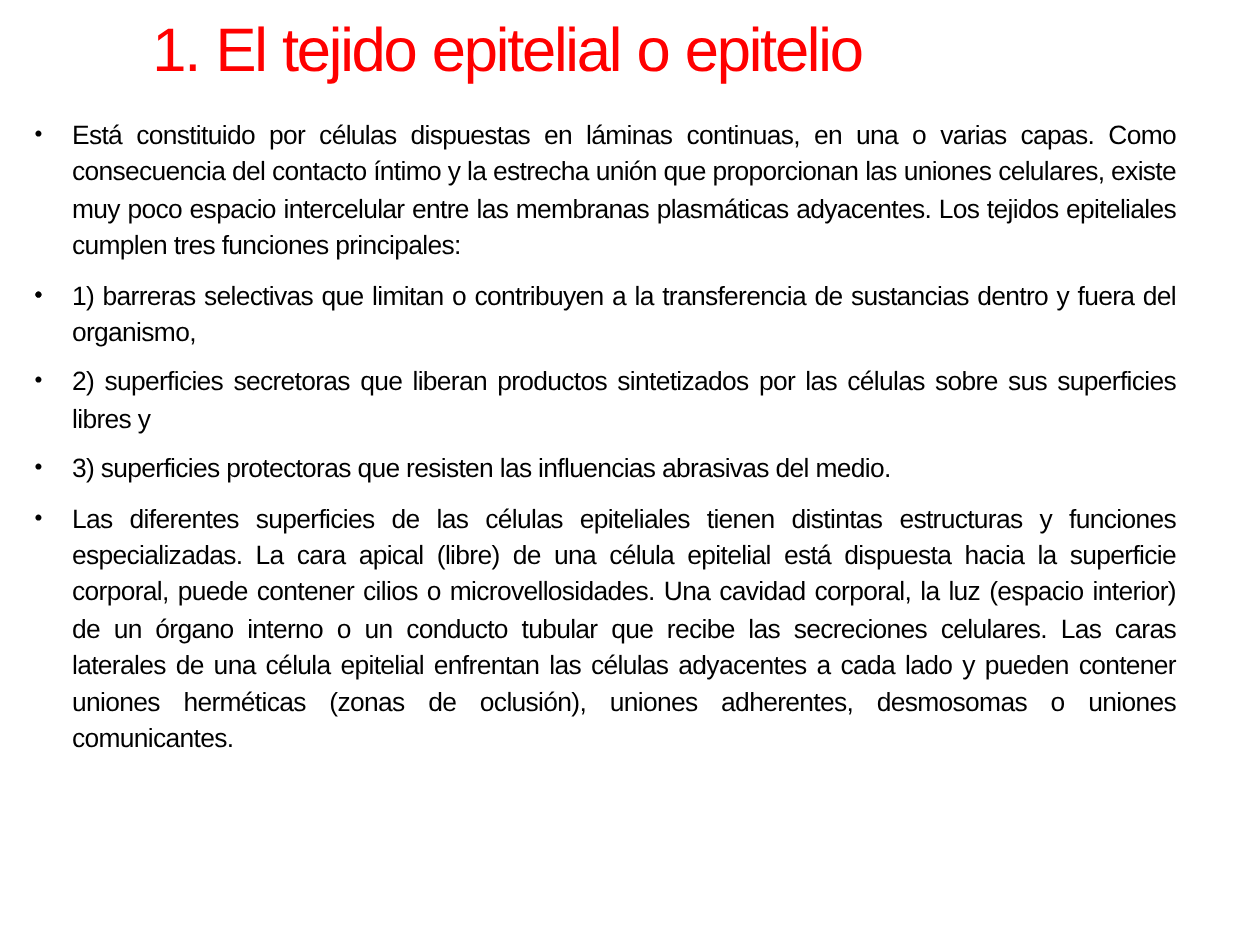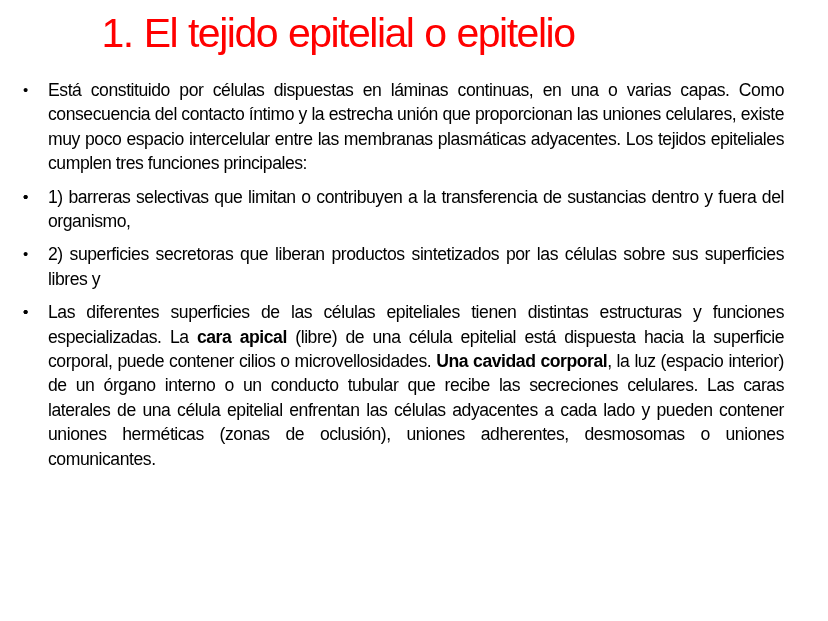--- a/index.html
+++ b/index.html
@@ -46,21 +46,21 @@
     text-align: justify;
     letter-spacing: -0.45px;
   }
   .bullet .dot {
     position: absolute;
     left: 3px;
     top: 0;
     font-size: 15px;
   }
   .bullet .text b {
-    font-weight: bold;
+    font-weight: normal;
   }
   .b1 { margin-bottom: 9px; }
   .b2 { margin-bottom: 9px; }
   .b3 { margin-bottom: 9px; }
   .b4 { margin-bottom: 9px; }
   .b5 { margin-bottom: 9px; }
 </style>
 </head>
 <body>
 
@@ -77,18 +77,19 @@
   <li class="bullet b3">
     <span class="dot">•</span>
     <span class="text"><span> 1) barreras selectivas que limitan o contribuyen a la transferencia de sustancias dentro y fuera del organismo,</span></span>
   </li>
   <li class="bullet b4">
     <span class="dot">•</span>
     <span class="text"><span>2) superficies secretoras que liberan productos sintetizados por las células sobre sus superficies libres y</span></span>
   </li>
   <li class="bullet b5">
     <span class="dot">•</span>
+    <span class="text"><span>3) superficies protectoras que resisten las influencias abrasivas del medio.</span></span>
   </li>
   <li class="bullet b6">
     <span class="dot">•</span>
     <span class="text"><span>Las diferentes superficies de las células epiteliales tienen distintas estructuras y funciones especializadas. La </span><b>cara apical</b><span> (libre) de una célula epitelial está dispuesta hacia la superficie corporal, puede contener cilios o microvellosidades. </span><b>Una cavidad corporal</b><span>, la luz (espacio interior) de un órgano interno o un conducto tubular que recibe las secreciones celulares. Las caras laterales de una célula epitelial enfrentan las células adyacentes a cada lado y pueden contener uniones herméticas (zonas de oclusión), uniones adherentes, desmosomas o uniones comunicantes.</span></span>
   </li>
 </ul>
 
 </body></html>

